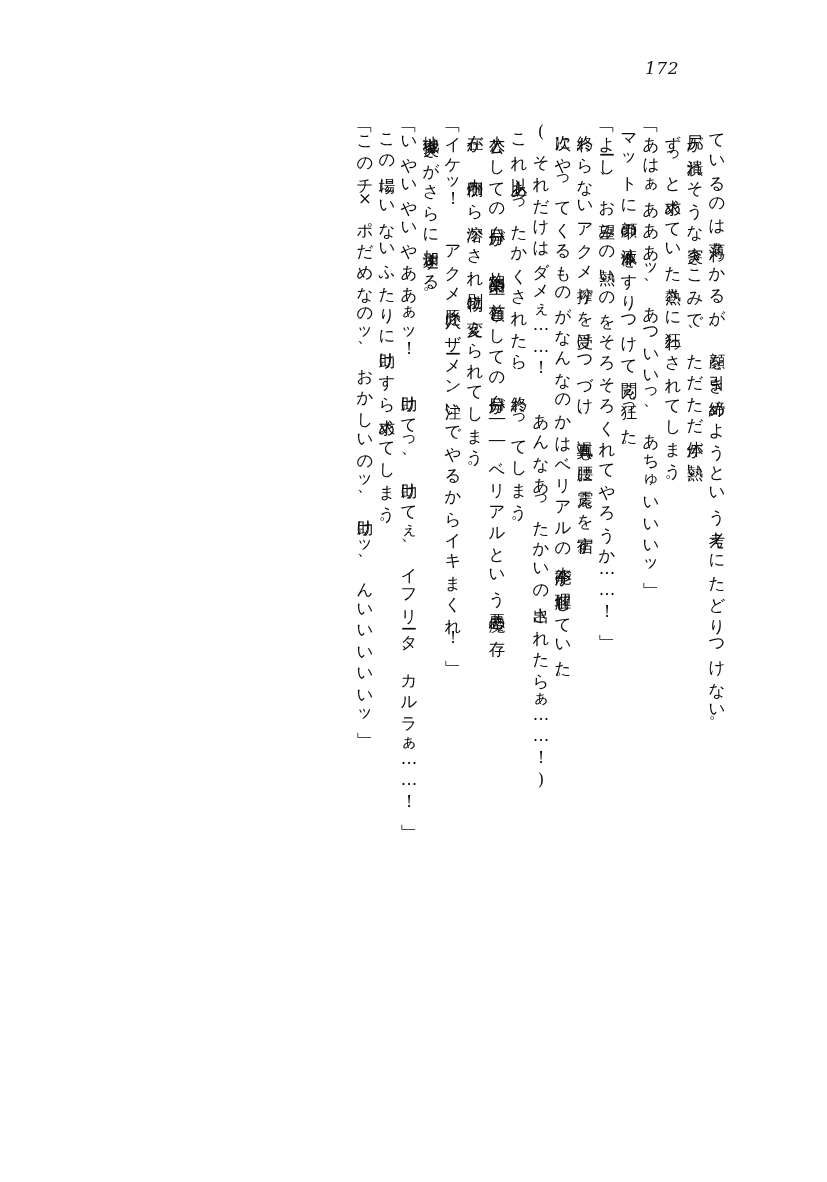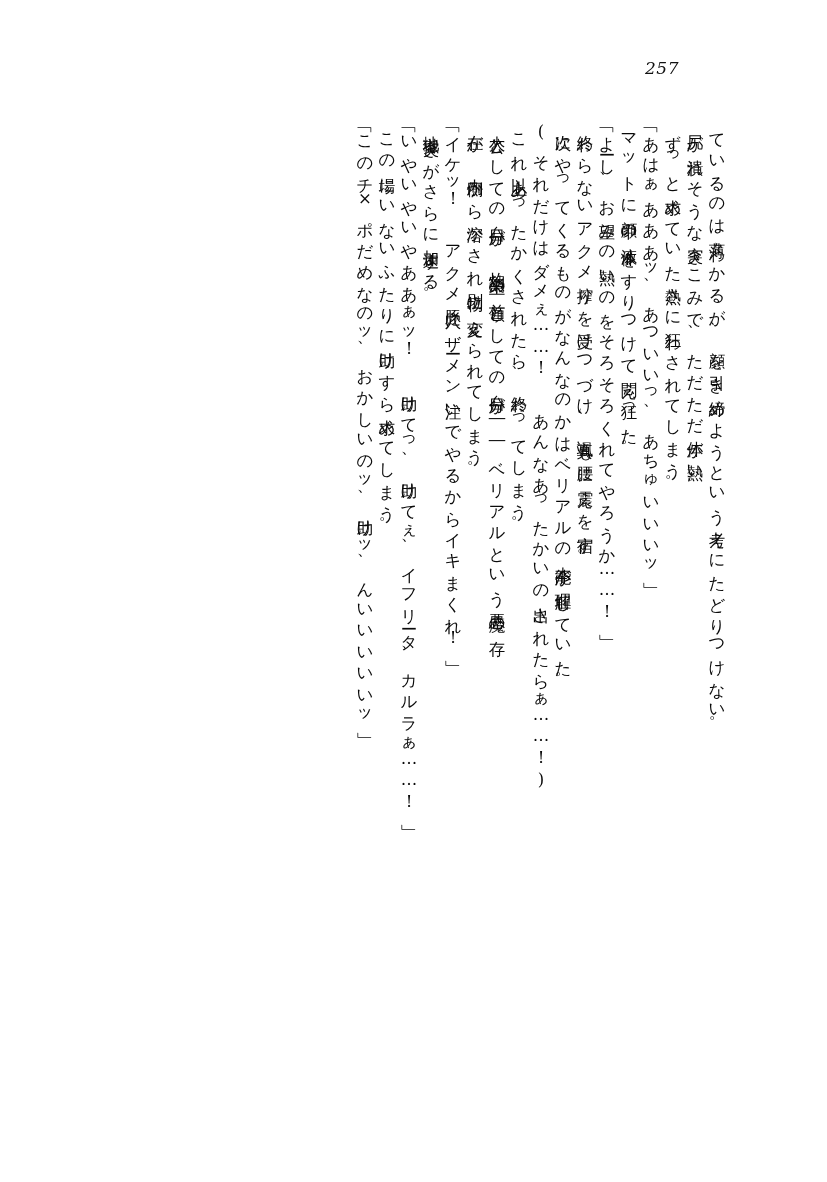--- a/index.html
+++ b/index.html
@@ -51,21 +51,21 @@
     white-space: pre;
     font-family: "DejaVu Serif", "Liberation Serif", serif;
     color: #0a0a0a;
   }
 </style>
 </head>
 <body>
 
 <div class="page">
 
-  <div class="page-number">257</div>
+  <div class="page-number">172</div>
 
   <div class="body-text" id="body-text">
       <div class="vline">ているのは薄々わかるが、顔を引き締めようという考えにたどりつけない。</div>
       <div class="vline">尻が潰れそうな突きこみで、ただただ体が熱い。</div>
       <div class="vline">ずっと求めていた熱さに狂わされてしまう。</div>
       <div class="vline">「あはぁあああッ、あついいっ、あちゅいいいッ」</div>
       <div class="vline">マットに顔中の液体をすりつけて悶え狂った。</div>
       <div class="vline">「よーし、お望みの熱いのをそろそろくれてやろうか……!」</div>
       <div class="vline">終わらないアクメ搾りを受けつづけ、颯真も腰に震えを宿す。</div>
       <div class="vline">次にやってくるものがなんなのかはベリアルの本能が理解していた。</div>

